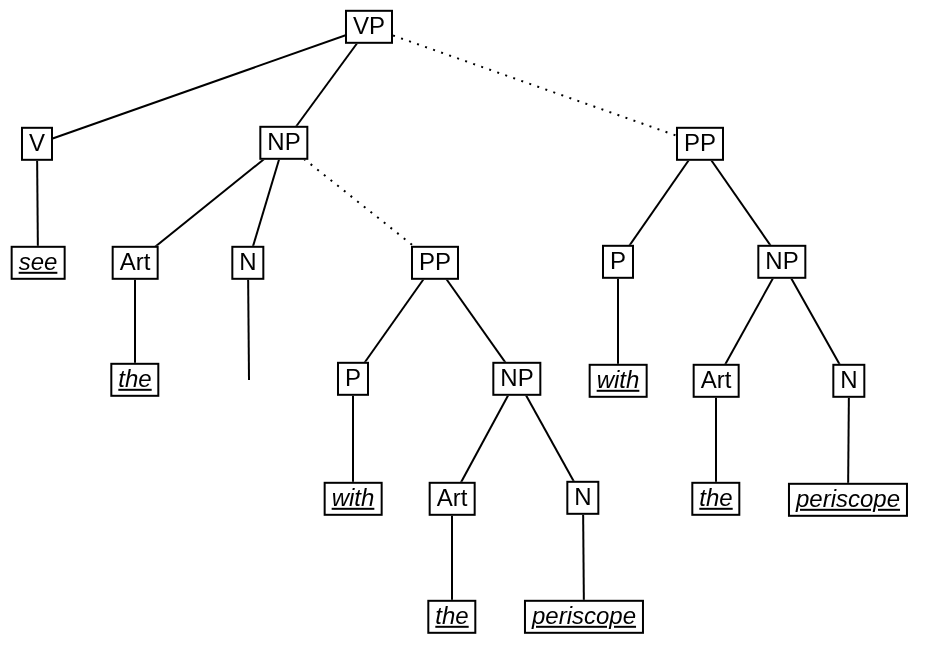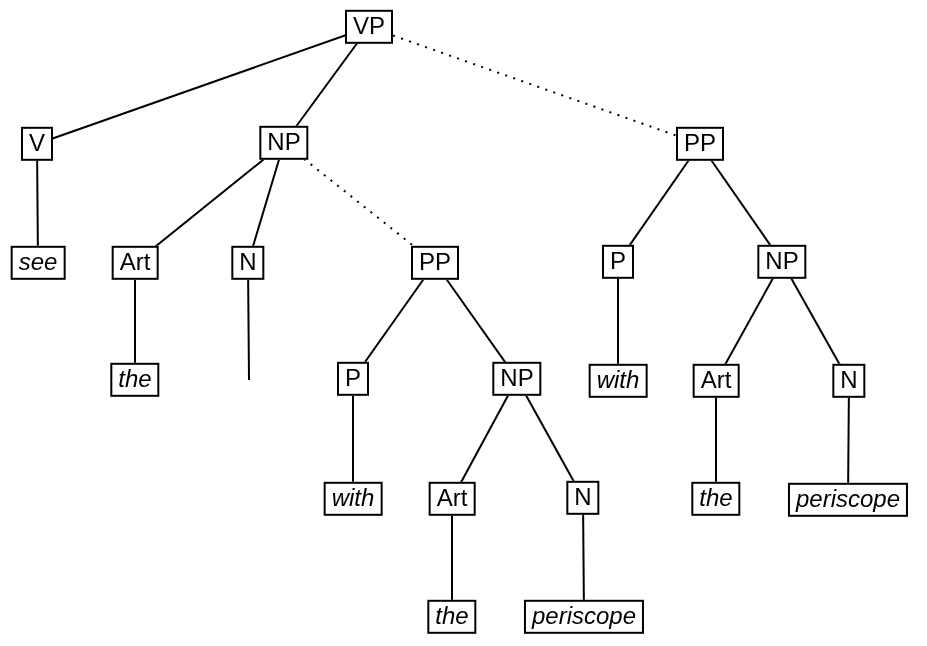--- a/index.html
+++ b/index.html
@@ -45,20 +45,21 @@
     border: 2px solid #000000;
     color: #000000;
     font-size: 24px;
     line-height: 1.1;
     padding: 1px 6px 3px 6px;
     white-space: nowrap;
     text-align: center;
   }
   .node.italic {
     font-style: italic;
+    text-decoration: underline;
   }
 </style>
 </head>
 <body>
 
 <div class="canvas">
   <svg id="edge-layer" viewBox="0 0 927 646" xmlns="http://www.w3.org/2000/svg">
       <line x1="369" y1="27" x2="37" y2="144" class="edge" stroke="#000000"></line>
       <line x1="369" y1="27" x2="284" y2="143" class="edge" stroke="#000000"></line>
       <line x1="369" y1="27" x2="700" y2="144" class="edge dotted" stroke="#000000"></line>

